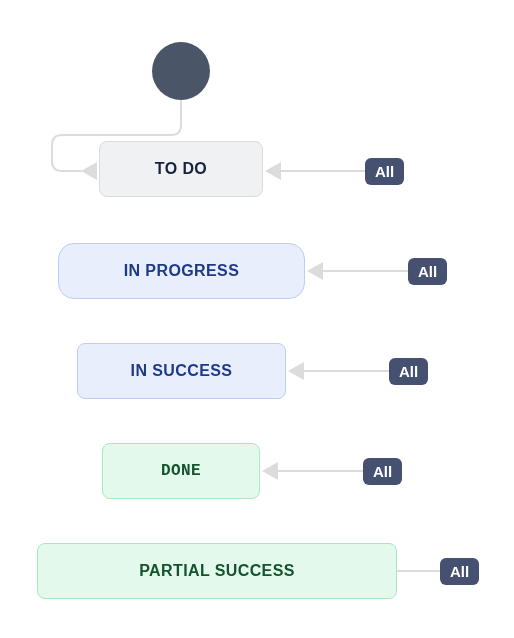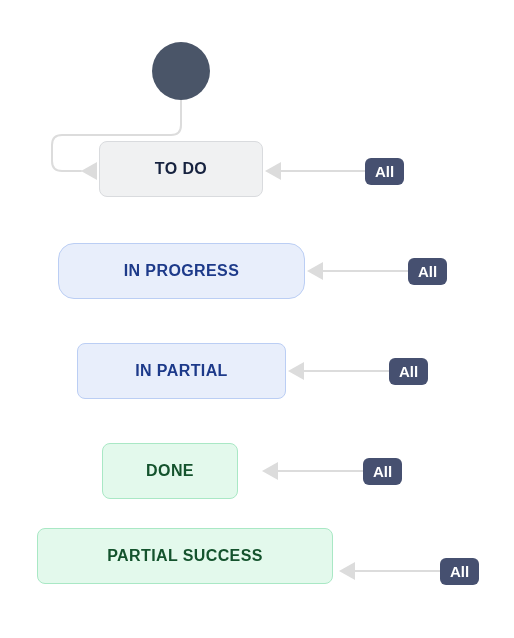--- a/index.html
+++ b/index.html
@@ -121,26 +121,26 @@
   <div class="start-node" style="left: 152px; top: 42px; width: 58px; height: 58px; background: rgb(74, 85, 104);"></div>
 
   <div id="nodes-layer">
       <div class="node theme-gray" style="left: 99px; top: 141px; width: 164px; height: 56px;">
         <span class="node-label">TO DO</span>
       </div>
       <div class="node theme-blue" style="left: 58px; top: 243px; width: 247px; height: 56px; border-radius: 16px;">
         <span class="node-label">IN PROGRESS</span>
       </div>
       <div class="node theme-blue" style="left: 77px; top: 343px; width: 209px; height: 56px;">
-        <span class="node-label">IN PARTIAL</span>
+        <span class="node-label">IN SUCCESS</span>
       </div>
-      <div class="node theme-green" style="left: 102px; top: 443px; width: 136px; height: 56px;">
+      <div class="node theme-green" style="left: 102px; top: 443px; width: 158px; height: 56px; font-family: Liberation Mono, monospace;">
         <span class="node-label">DONE</span>
       </div>
-      <div class="node theme-green" style="left: 37px; top: 528px; width: 296px; height: 56px;">
+      <div class="node theme-green" style="left: 37px; top: 543px; width: 360px; height: 56px;">
         <span class="node-label">PARTIAL SUCCESS</span>
       </div>
     </div>
 
   <div id="badges-layer">
       <div class="edge-badge" style="left: 365px; top: 158px; background: rgb(70, 80, 112);">
         <span class="edge-badge-text" style="color: rgb(255, 255, 255);">All</span>
       </div>
       <div class="edge-badge" style="left: 408px; top: 258px; background: rgb(70, 80, 112);">
         <span class="edge-badge-text" style="color: rgb(255, 255, 255);">All</span>

